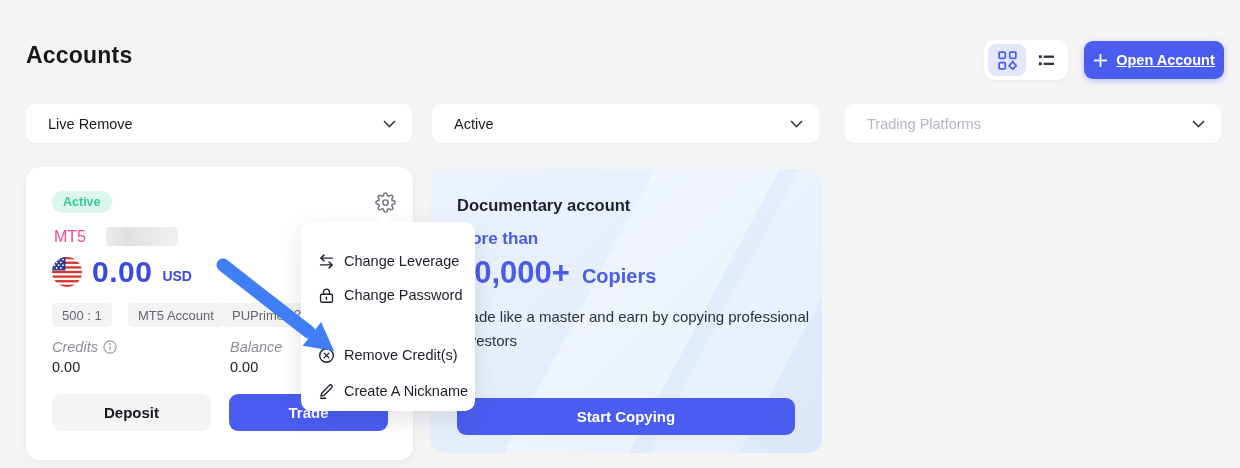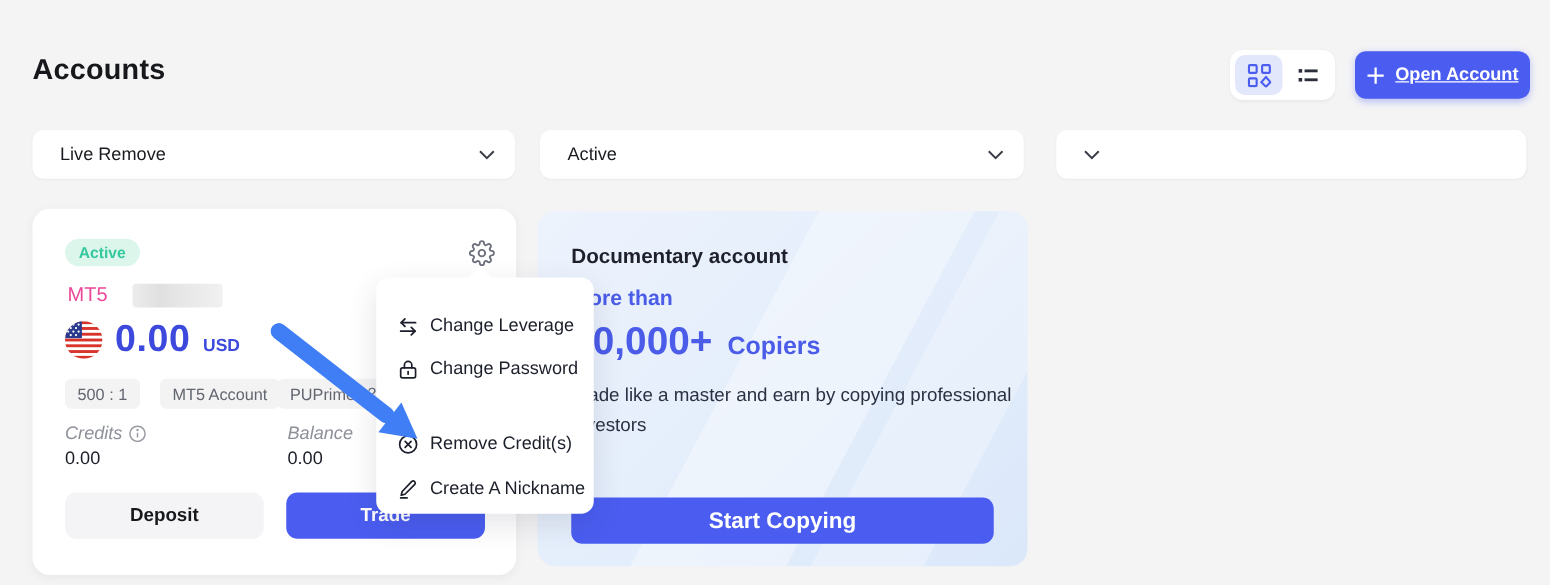--- a/index.html
+++ b/index.html
@@ -58,21 +58,21 @@
   .deco-1 { left:150px; top:-60px; width:110px; height:430px; transform:rotate(28deg); }
   .deco-2 { left:295px; top:-70px; width:80px; height:440px; transform:rotate(28deg); background:rgba(255,255,255,.28); }
   .promo-title { left:27px; top:27px; font-size:16.5px; font-weight:700; color:#1e212b; }
   .promo-sub { left:27px; top:60px; font-size:17px; font-weight:700; color:#4a5ce8; }
   .promo-stat { left:27px; top:86px; display:flex; align-items:baseline; gap:12px; color:#4a5ce8; }
   .stat-num { font-size:31px; font-weight:700; }
   .stat-unit { font-size:20px; font-weight:700; }
   .promo-desc { left:27px; font-size:15px; color:#2b3142; }
   .desc-1 { top:139px; } .desc-2 { top:163px; }
   .cta-btn { left:27px; top:229px; width:338px; height:37px; background:#4a5df0; border-radius:9px; color:#fff;
-             display:flex; align-items:center; justify-content:center; font-size:18px; font-weight:700; cursor:pointer; }
+             display:flex; align-items:center; justify-content:center; font-size:15px; font-weight:700; cursor:pointer; }
 
   
   .context-menu { left:301px; top:222px; width:174px; height:189px; background:#fff; border-radius:10px;
                   box-shadow:0 8px 24px rgba(30,35,60,.12); z-index:20; }
   .menu-caret { left:377px; top:216px; width:14px; height:14px; background:#fff; transform:rotate(45deg); border-radius:2px; z-index:21; }
   .menu-item { position:absolute; left:17px; height:26px; display:flex; align-items:center; gap:9px;
                font-size:14.5px; font-weight:500; color:#1b1f2a; cursor:pointer; white-space:nowrap; }
   .mi-0 { top:26px; } .mi-1 { top:60px; } .mi-2 { top:120px; } .mi-3 { top:156px; }
   .menu-item svg { flex:0 0 auto; }
 
@@ -130,20 +130,21 @@
   </div>
   <div class="abs filter filter-2">
     <span class="flabel">Active</span>
     <span>
       <svg width="13" height="8" viewBox="0 0 13 8" fill="none" stroke="#3a3d46" stroke-width="1.6">
           <polyline points="1,1 6.5,6.5 12,1"></polyline>
         </svg>
     </span>
   </div>
   <div class="abs filter filter-3">
+    <span class="flabel placeholder">Trading Platforms</span>
     <span>
       <svg width="13" height="8" viewBox="0 0 13 8" fill="none" stroke="#3a3d46" stroke-width="1.6">
           <polyline points="1,1 6.5,6.5 12,1"></polyline>
         </svg>
     </span>
   </div>
 
   <div class="abs account-card">
     <span class="abs badge-active">Active</span>
 

